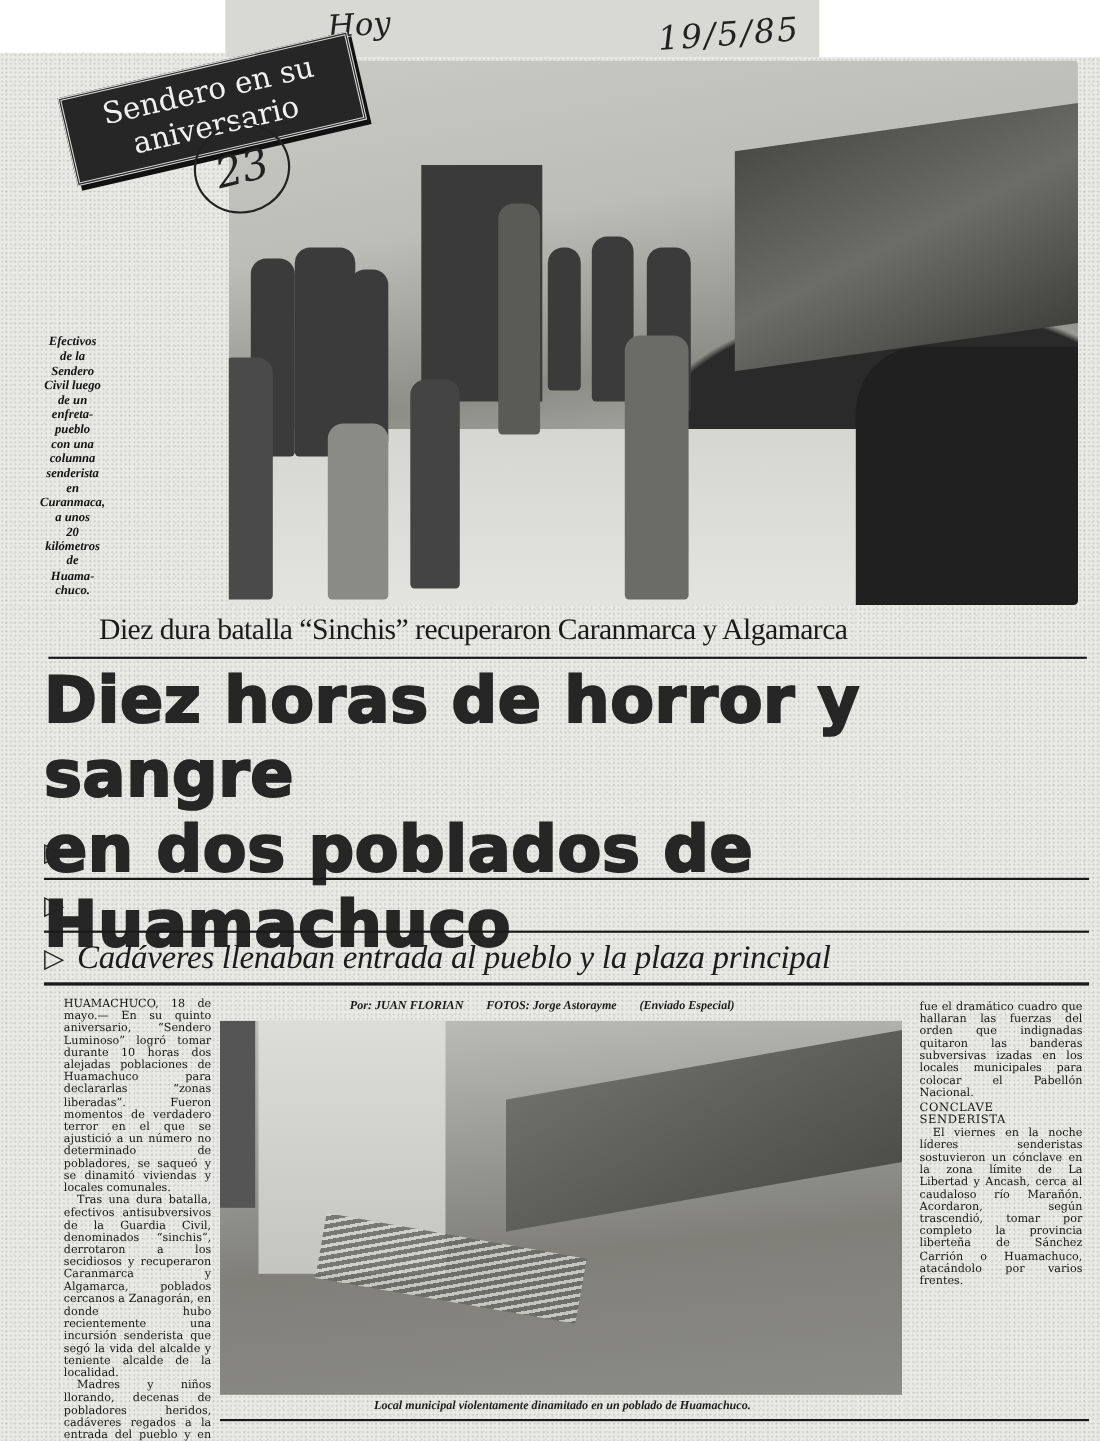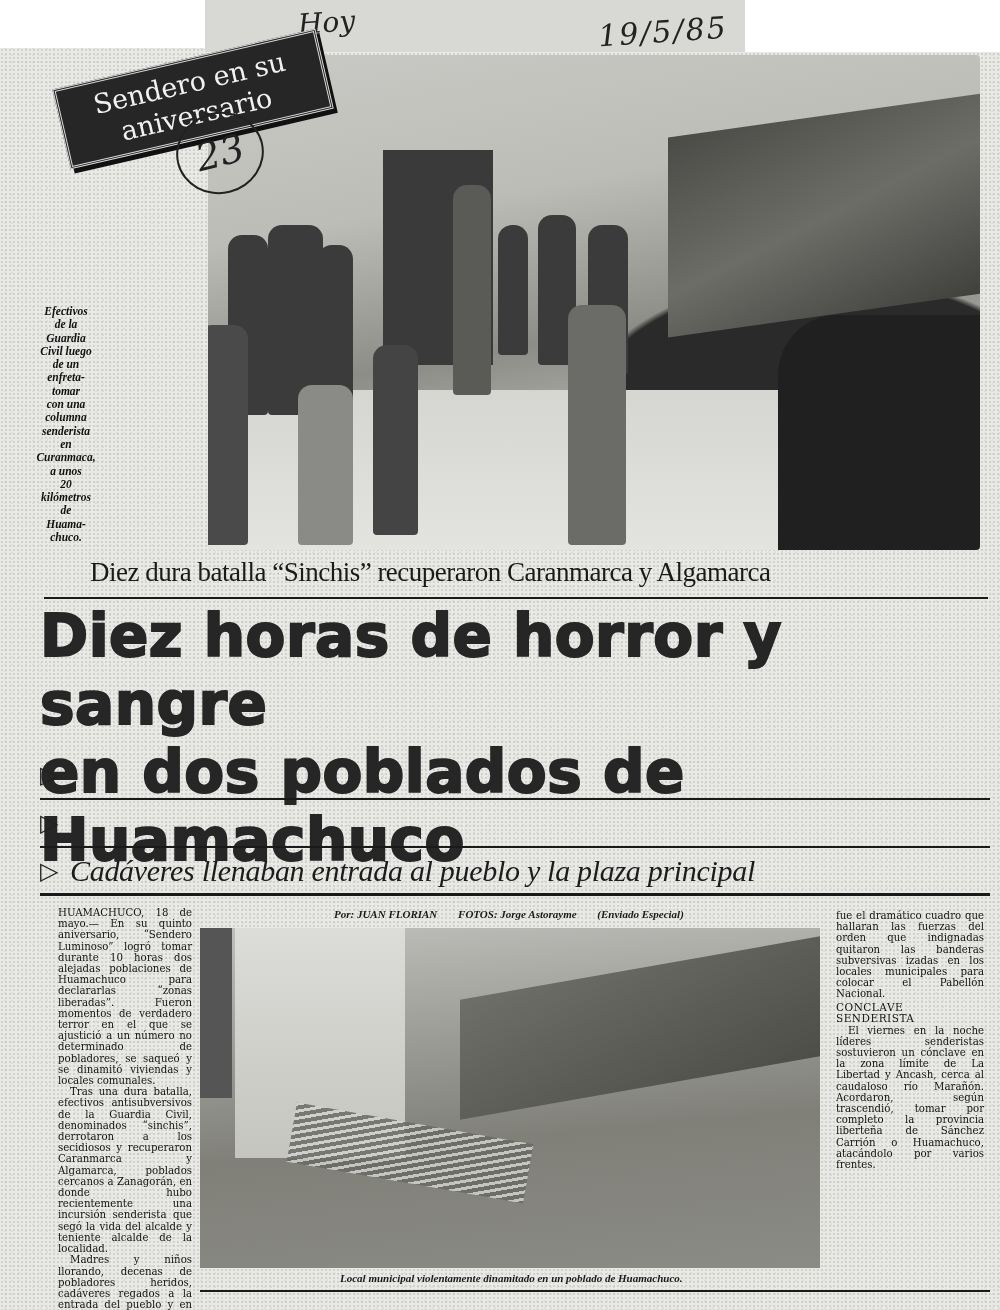--- a/index.html
+++ b/index.html
@@ -148,21 +148,21 @@
       font-size: 30px;
       color: #1c1c1c;
       white-space: nowrap;
       letter-spacing: -0.3px;
     }
 
     
     .byline {
       position: absolute; left: 318px; top: 908px; width: 420px;
       font-family: "Liberation Serif", serif; font-style: italic; font-weight: bold;
-      font-size: 11px; color: #1a1a1a; white-space: nowrap; margin-left: 16px;
+      font-size: 11px; color: #1a1a1a; white-space: nowrap;
     }
     .byline span { margin-right: 18px; }
     .col {
       position: absolute;
       font-family: "DejaVu Serif", serif;
       font-size: 10.2px;
       line-height: 11.2px;
       text-align: justify;
       color: #141414;
       hyphens: manual;
@@ -236,25 +236,25 @@
 
 <div class="kicker">
   <div>Sendero en su</div>
   <div>aniversario</div>
 </div>
 <div class="stamp-number">23</div>
 
 <div class="caption-left">
   <div>Efectivos</div>
   <div>de la</div>
-  <div>Guardia</div>
+  <div>Sendero</div>
   <div>Civil luego</div>
   <div>de un</div>
   <div>enfreta-</div>
-  <div>tomar</div>
+  <div>pueblo</div>
   <div>con una</div>
   <div>columna</div>
   <div>senderista</div>
   <div>en</div>
   <div>Curanmaca,</div>
   <div>a unos</div>
   <div>20</div>
   <div>kilómetros</div>
   <div>de</div>
   <div>Huama-</div>

